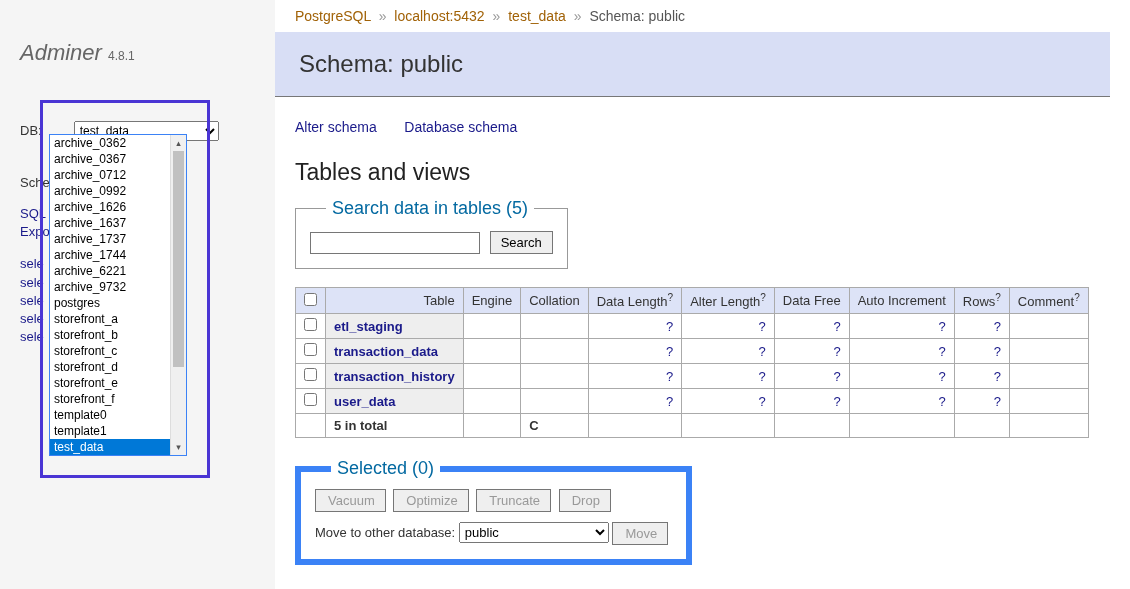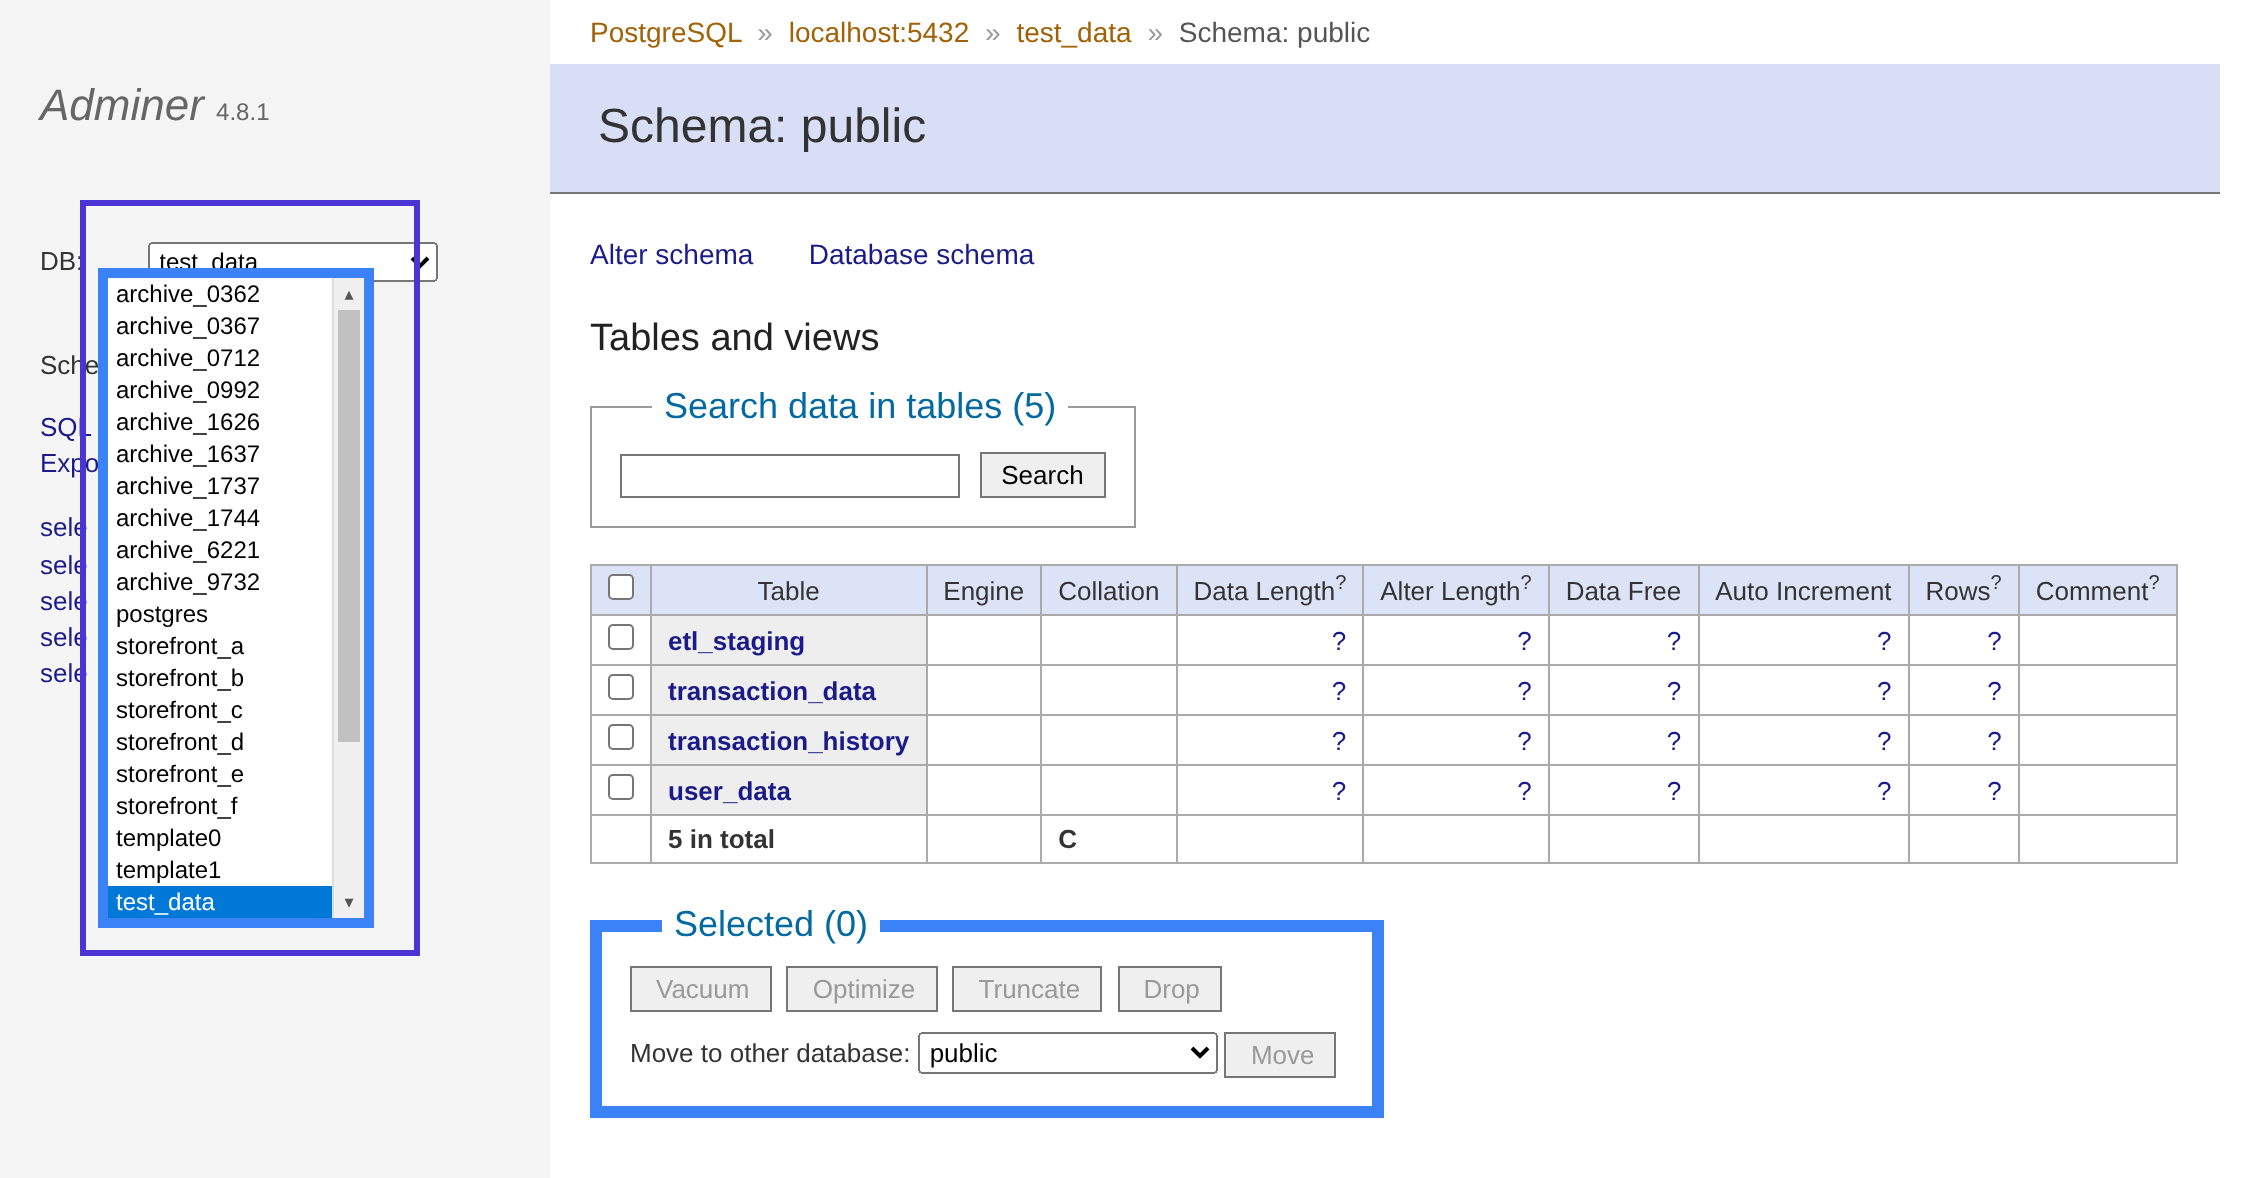--- a/index.html
+++ b/index.html
@@ -15,42 +15,42 @@
 .highlight-box { position: absolute; border: 3px solid #4a35d4; width: 170px; height: 378px; left: 40px; top: 100px; pointer-events: none; }
 
 .sidebar-row { margin-bottom: 2px; font-size: 13px; }
 .sidebar-label { display: inline-block; width: 50px; color: #333; margin-top: 32px; }
 .db-select { width: 145px; font-size: 12px; padding: 1px; }
 .schema-select { width: 100px; font-size: 12px; padding: 1px; }
 
 .sidebar-links { margin-top: 12px; }
 .sidebar-links a { display: block; color: #1a1a8a; font-size: 13px; line-height: 1.4; }
 
-.dropdown-open { position: absolute; left: 49px; top: 134px; width: 138px; background: #fff; border: 5px solid #3b82f6; z-index: 10; display: flex; }
+.dropdown-open { position: absolute; left: 49px; top: 134px; width: 138px; background: #fff; border: 1px solid #3b82f6; z-index: 10; display: flex; }
 .dropdown-list { flex: 1; overflow: hidden; }
 .dropdown-item { font-size: 12px; padding: 1px 4px; color: #000; cursor: default; white-space: nowrap; }
 .dropdown-item.selected { background: #0078d7; color: #fff; }
 .dropdown-scrollbar { width: 16px; background: #f0f0f0; position: relative; border-left: 1px solid #ddd; display: flex; flex-direction: column; }
 .scroll-arrow { height: 16px; text-align: center; font-size: 9px; color: #555; line-height: 16px; cursor: pointer; }
 .scroll-track { flex: 1; position: relative; }
 .scroll-thumb { position: absolute; left: 2px; right: 2px; top: 0; height: 75%; background: #c1c1c1; }
 
 .main { flex: 1; padding: 0 20px 20px 0; }
 .breadcrumb { background: #fff; padding: 8px 0 8px 20px; color: #555; font-size: 14px; }
 .breadcrumb a { color: #a16207; }
 .breadcrumb-sep { color: #999; margin: 0 4px; }
 
 .page-title-bar { background: #d8def5; border-bottom: 1px solid #777; padding: 18px 24px; margin-bottom: 22px; }
 .page-title { font-size: 24px; font-weight: normal; color: #333; }
 
 .content { padding: 0 0 0 20px; }
 .action-links { margin-bottom: 24px; }
 .action-links a { color: #1a1a8a; margin-right: 24px; font-size: 14px; }
 
-h3 { font-size: 19px; font-weight: normal; color: #222; margin-bottom: 12px; }
+h3 { font-size: 23px; font-weight: normal; color: #222; margin-bottom: 12px; }
 
 fieldset { border: 1px solid #999; padding: 12px 14px 14px 14px; margin-bottom: 18px; display: inline-block; }
 legend { padding: 0 6px; color: #0369a1; font-size: 18px; margin-left: 16px; }
 .search-input { width: 170px; height: 22px; border: 1px solid #767676; margin-right: 6px; vertical-align: middle; }
 .btn { padding: 3px 10px; border: 1px solid #767676; background: #efefef; font-size: 13px; cursor: pointer; vertical-align: middle; }
 .btn:disabled { color: #999; cursor: default; padding-left: 12px; }
 
 .data-table { border-collapse: collapse; margin-bottom: 20px; }
 .data-table th, .data-table td { border: 1px solid #aaa; padding: 4px 8px; font-size: 13px; text-align: left; }
 .data-table thead th { background: #dde3f7; font-weight: normal; }
@@ -163,21 +163,21 @@
       <fieldset>
         <legend>Search data in tables (5)</legend>
         <input type="text" class="search-input" style="">
         <button class="btn">Search</button>
       </fieldset>
 
       <table class="data-table">
         <thead>
           <tr>
             <th><input type="checkbox" style=""></th>
-            <th style="text-align:center;"><a href="#">Table</a></th>
+            <th style="text-align:right;"><a href="#">Table</a></th>
             <th><a href="#">Engine</a></th>
             <th><a href="#">Collation</a></th>
             <th><a href="#"><span>Data Length</span><sup>?</sup></a></th>
             <th><a href="#"><span>Alter Length</span><sup>?</sup></a></th>
             <th><a href="#">Data Free</a></th>
             <th><a href="#">Auto Increment</a></th>
             <th><a href="#"><span>Rows</span><sup>?</sup></a></th>
             <th><a href="#"><span>Comment</span><sup>?</sup></a></th>
           </tr>
         </thead>

